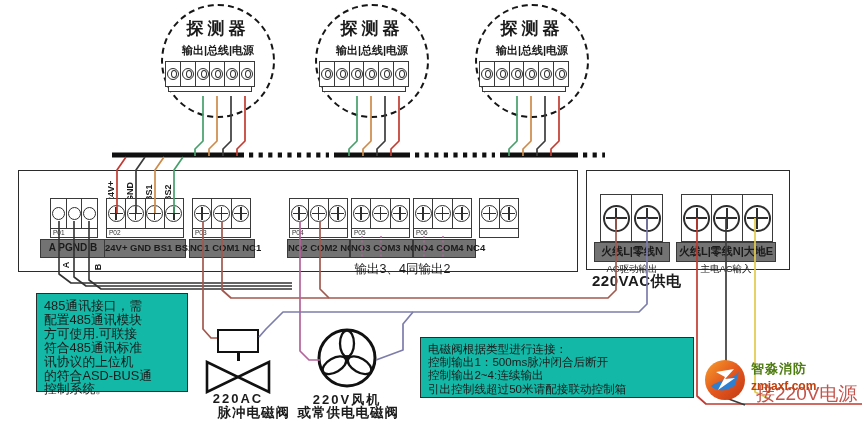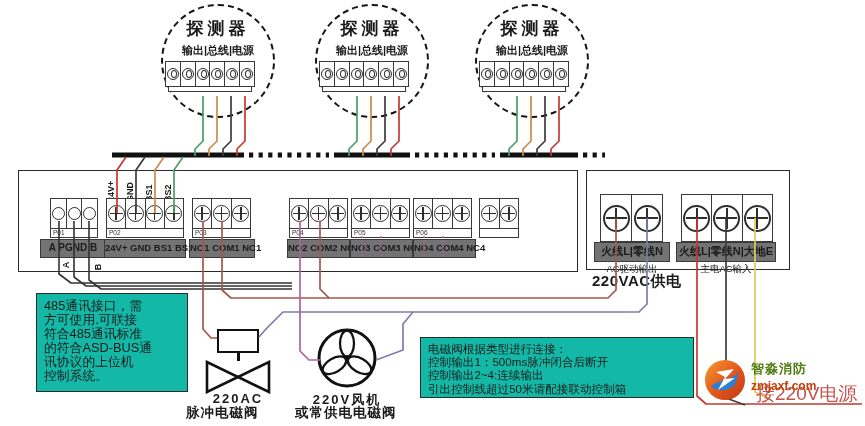--- a/index.html
+++ b/index.html
@@ -50,21 +50,21 @@
 .c-blue{stroke:var(--wire-blue)} .c-yellow{stroke:var(--wire-yellow)}
 .c-485{stroke:#333;stroke-width:1.6px}
 .busline{stroke:var(--bus-color);stroke-width:5px;fill:none}
 .busdot{stroke-dasharray:4.2 5.4}
 .pinkdot{stroke-dasharray:2 2.6;stroke-width:1.4px}
 
 .devsvg{position:absolute;z-index:3}
 .coil{position:absolute;left:217px;top:329px;width:42px;height:24px;border:2.4px solid #111;background:#fff;z-index:3}
 .stem{position:absolute;left:237px;top:352px;width:3px;height:9px;background:#111;z-index:3}
 .devlabel{position:absolute;text-align:center;font-size:13px;font-weight:600;letter-spacing:2px;white-space:nowrap;z-index:3}
-.devlabel2{position:absolute;text-align:left;font-size:13.5px;font-weight:600;letter-spacing:1px;white-space:nowrap;z-index:3}
+.devlabel2{position:absolute;text-align:right;font-size:13.5px;font-weight:600;letter-spacing:1px;white-space:nowrap;z-index:3}
 
 .notebox{position:absolute;border:1.4px solid #2b2b2b;background:#14b8a6;z-index:5}
 #rs485{left:36px;top:293px;width:152px;height:99px;padding:5px 4px 0 7px;font-size:12.8px;line-height:13.9px}
 #valvenote{left:420px;top:337px;width:274px;height:61px;padding:4px 0 0 7px;font-size:11.6px;line-height:13.2px}
 
 #watermark{position:absolute;left:756px;top:381px;font-size:19px;color:#c4534b;z-index:6;white-space:nowrap}
 #logo{position:absolute;left:704px;top:359px;width:160px;height:44px;z-index:7}
 #logo .brand{position:absolute;left:47px;top:1px;font-size:13px;font-weight:700;color:#4d7c0f;letter-spacing:1px;white-space:nowrap}
 #logo .site{position:absolute;left:47px;top:20px;font-size:12px;font-weight:700;color:#c2410c;white-space:nowrap}
 </style>
@@ -269,20 +269,21 @@
   <div class="strip" style="left:40px;width:66px">A PGND B</div>
   <div class="strip" style="left:104px;width:82px;font-size:9.5px">24V+ GND BS1 BS2</div>
   <div class="strip" style="left:189px;width:66px;font-size:9.5px">NO1 COM1 NC1</div>
   <div class="strip" style="left:287px;width:63px;font-size:9.5px">NO2 COM2 NC2</div>
   <div class="strip" style="left:350px;width:63px;font-size:9.5px">NO3 COM3 NC3</div>
   <div class="strip" style="left:413px;width:63px;font-size:9.5px">NO4 COM4 NC4</div>
 
   <div class="vlabel vsmall" style="left:56px;top:259px">A</div>
   <div class="vlabel vsmall" style="left:88px;top:261px">B</div>
 
+  <div class="outnote">输出3、4同输出2</div>
 
   <div class="tblock bigblock" style="left:600px;width:63px">
     <div class="cellrow">
         <span class="cell bigcell">
           <i class="screw cross bigscrew"></i>
         </span>
         <span class="cell bigcell">
           <i class="screw cross bigscrew"></i>
         </span>
       </div>
@@ -373,24 +374,25 @@
       <ellipse cx="31" cy="16.5" rx="7" ry="13" transform="rotate(120 31 31)"></ellipse>
       <ellipse cx="31" cy="16.5" rx="7" ry="13" transform="rotate(240 31 31)"></ellipse>
     </g>
     <circle cx="31" cy="31" r="2.6" fill="#111"></circle>
   </svg>
   <div class="devlabel" style="left:305px;top:391px;width:84px">220V风机</div>
   <div class="devlabel2" style="left:295px;top:404px;width:104px">或常供电电磁阀</div>
 
   <div class="notebox" id="rs485">
     <div>485通讯接口，需</div>
+    <div>配置485通讯模块</div>
     <div>方可使用.可联接</div>
     <div>符合485通讯标准</div>
+    <div>讯协议的上位机</div>
     <div>的符合ASD-BUS通</div>
-    <div>讯协议的上位机</div>
     <div>控制系统。</div>
   </div>
   <div class="notebox" id="valvenote">
     <div>电磁阀根据类型进行连接：</div>
     <div>控制输出1：500ms脉冲闭合后断开</div>
     <div>控制输出2~4:连续输出</div>
     <div>引出控制线超过50米请配接联动控制箱</div>
   </div>
 
   <div id="watermark">接220V电源</div>

